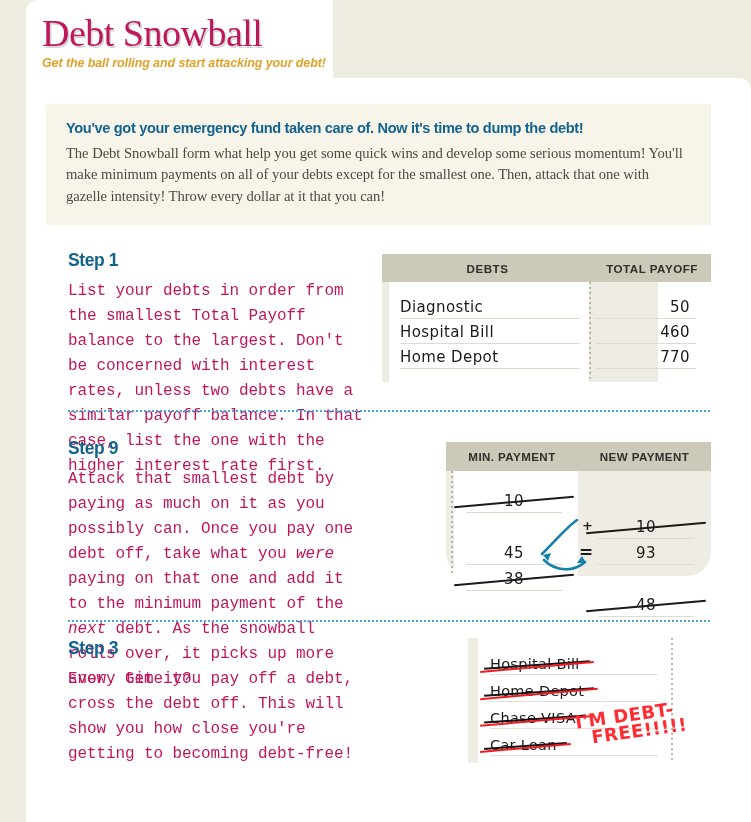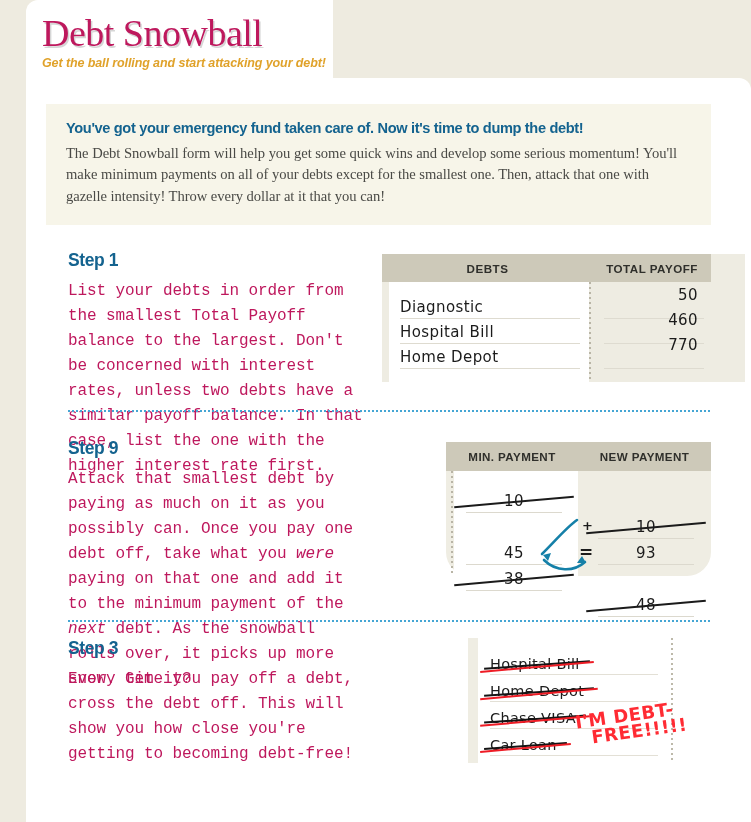--- a/index.html
+++ b/index.html
@@ -147,21 +147,21 @@
     color: #1b1b1b;
     font-size: 15px;
     letter-spacing: 0.4px;
   }
 
   
   #tbl1 {
     position: absolute;
     left: 356px;
     top: 4px;
-    width: 363px;
+    width: 276px;
     height: 128px;
     background: #eeece2;
     box-sizing: border-box;
   }
   .t1-head {
     position: absolute;
     left: 0; top: 0;
     width: 329px; height: 28px;
     background: #cdc9b9;
   }
@@ -202,29 +202,29 @@
     width: 180px;
     border-bottom: 1px solid #dedbd0;
     height: 25px;
     box-sizing: border-box;
     display: flex;
     align-items: flex-end;
     padding-bottom: 2px;
   }
   .t1-amt {
     position: absolute;
-    left: 222px;
+    left: 214px;
     width: 100px;
     border-bottom: 1px solid #dedbd0;
     height: 25px;
     box-sizing: border-box;
     display: flex;
     align-items: flex-end;
     justify-content: flex-end;
-    padding-bottom: 14px;
+    padding-bottom: 2px;
     padding-right: 6px;
   }
 
   
   #tbl2 {
     position: absolute;
     left: 420px;
     top: 4px;
     width: 265px;
     height: 134px;
@@ -375,21 +375,21 @@
   <div class="card-body"></div>
 
   <div id="logo">
     <div class="logo-title">Debt Snowball</div>
     <div class="logo-sub">Get the ball rolling and start attacking your debt!</div>
   </div>
 
   <div id="intro">
     <div class="intro-head">You've got your emergency fund taken care of. Now it's time to dump the debt!</div>
     <div class="intro-body">
-      <span>The Debt Snowball form will help you get some quick wins and develop some serious momentum!</span>
+      <span>The Debt Snowball form what help you get some quick wins and develop some serious momentum!</span>
       <span>You'll make minimum payments on all of your debts except for the smallest one. Then, attack that</span>
       <span>one with gazelle intensity! Throw every dollar at it that you can!</span>
     </div>
   </div>
 
   <div class="step" id="step1">
     <div class="step-text">
       <div class="step-title">Step 1</div>
       <div class="step-body">List your debts in order from the smallest Total Payoff balance to the largest. Don't be concerned with interest rates, unless two debts have a similar payoff balance. In that case, list the one with the higher interest rate first.</div>
     </div>

